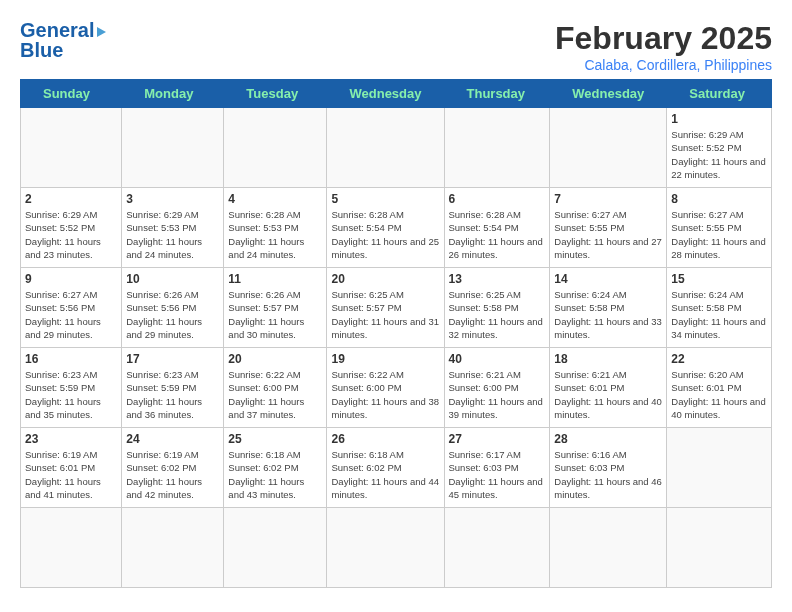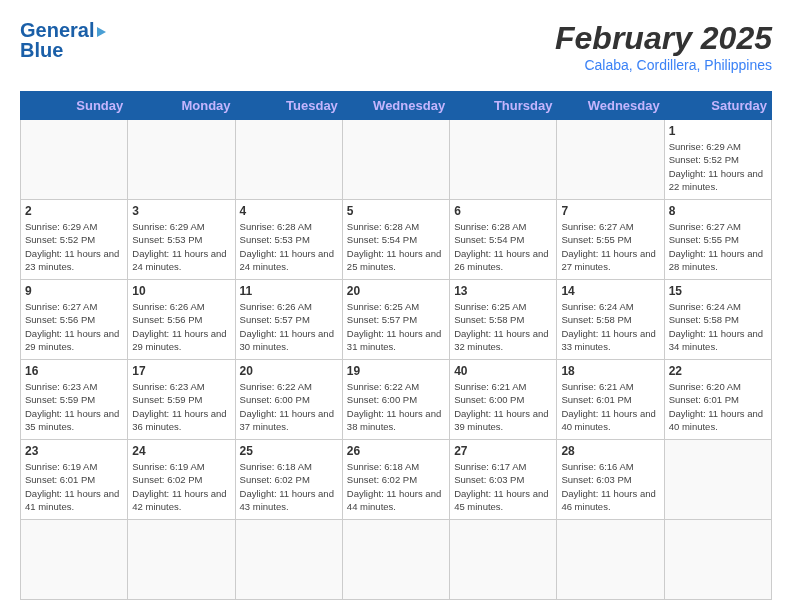--- a/index.html
+++ b/index.html
@@ -7,48 +7,47 @@
       font-family: Arial, sans-serif;
       background: #fff;
       width: 792px;
       min-height: 612px;
       padding: 20px;
     }
     .header {
       display: flex;
       justify-content: space-between;
       align-items: flex-start;
-      margin-bottom: 18px;
+      margin-bottom: 6px;
       gap: 17px;
     }
     .title-area {
       text-align: right;
     }
     .main-title {
       font-size: 32px;
       font-weight: bold;
       color: #333;
-      font-style: italic;
     }
     .subtitle {
       font-size: 14px;
       color: #3b82f6;
     }
     .calendar {
       width: 100%;
       border-collapse: collapse;
       border: 1px solid #ccc;
     }
     .calendar th {
       background: #1a5fa8;
-      color: #c4b5fd;
+      color: #86efac;
       font-size: 13px;
       font-weight: bold;
-      padding: 6px 4px;
-      text-align: right;
+      padding: 6px 22px;
+      text-align: left;
       border: 1px solid #1a5fa8;
     }
     .calendar td {
       width: calc(100% / 7);
       vertical-align: top;
       border: 1px solid #ccc;
       padding: 4px;
       font-size: 10px;
       color: #333;
       min-height: 80px;

